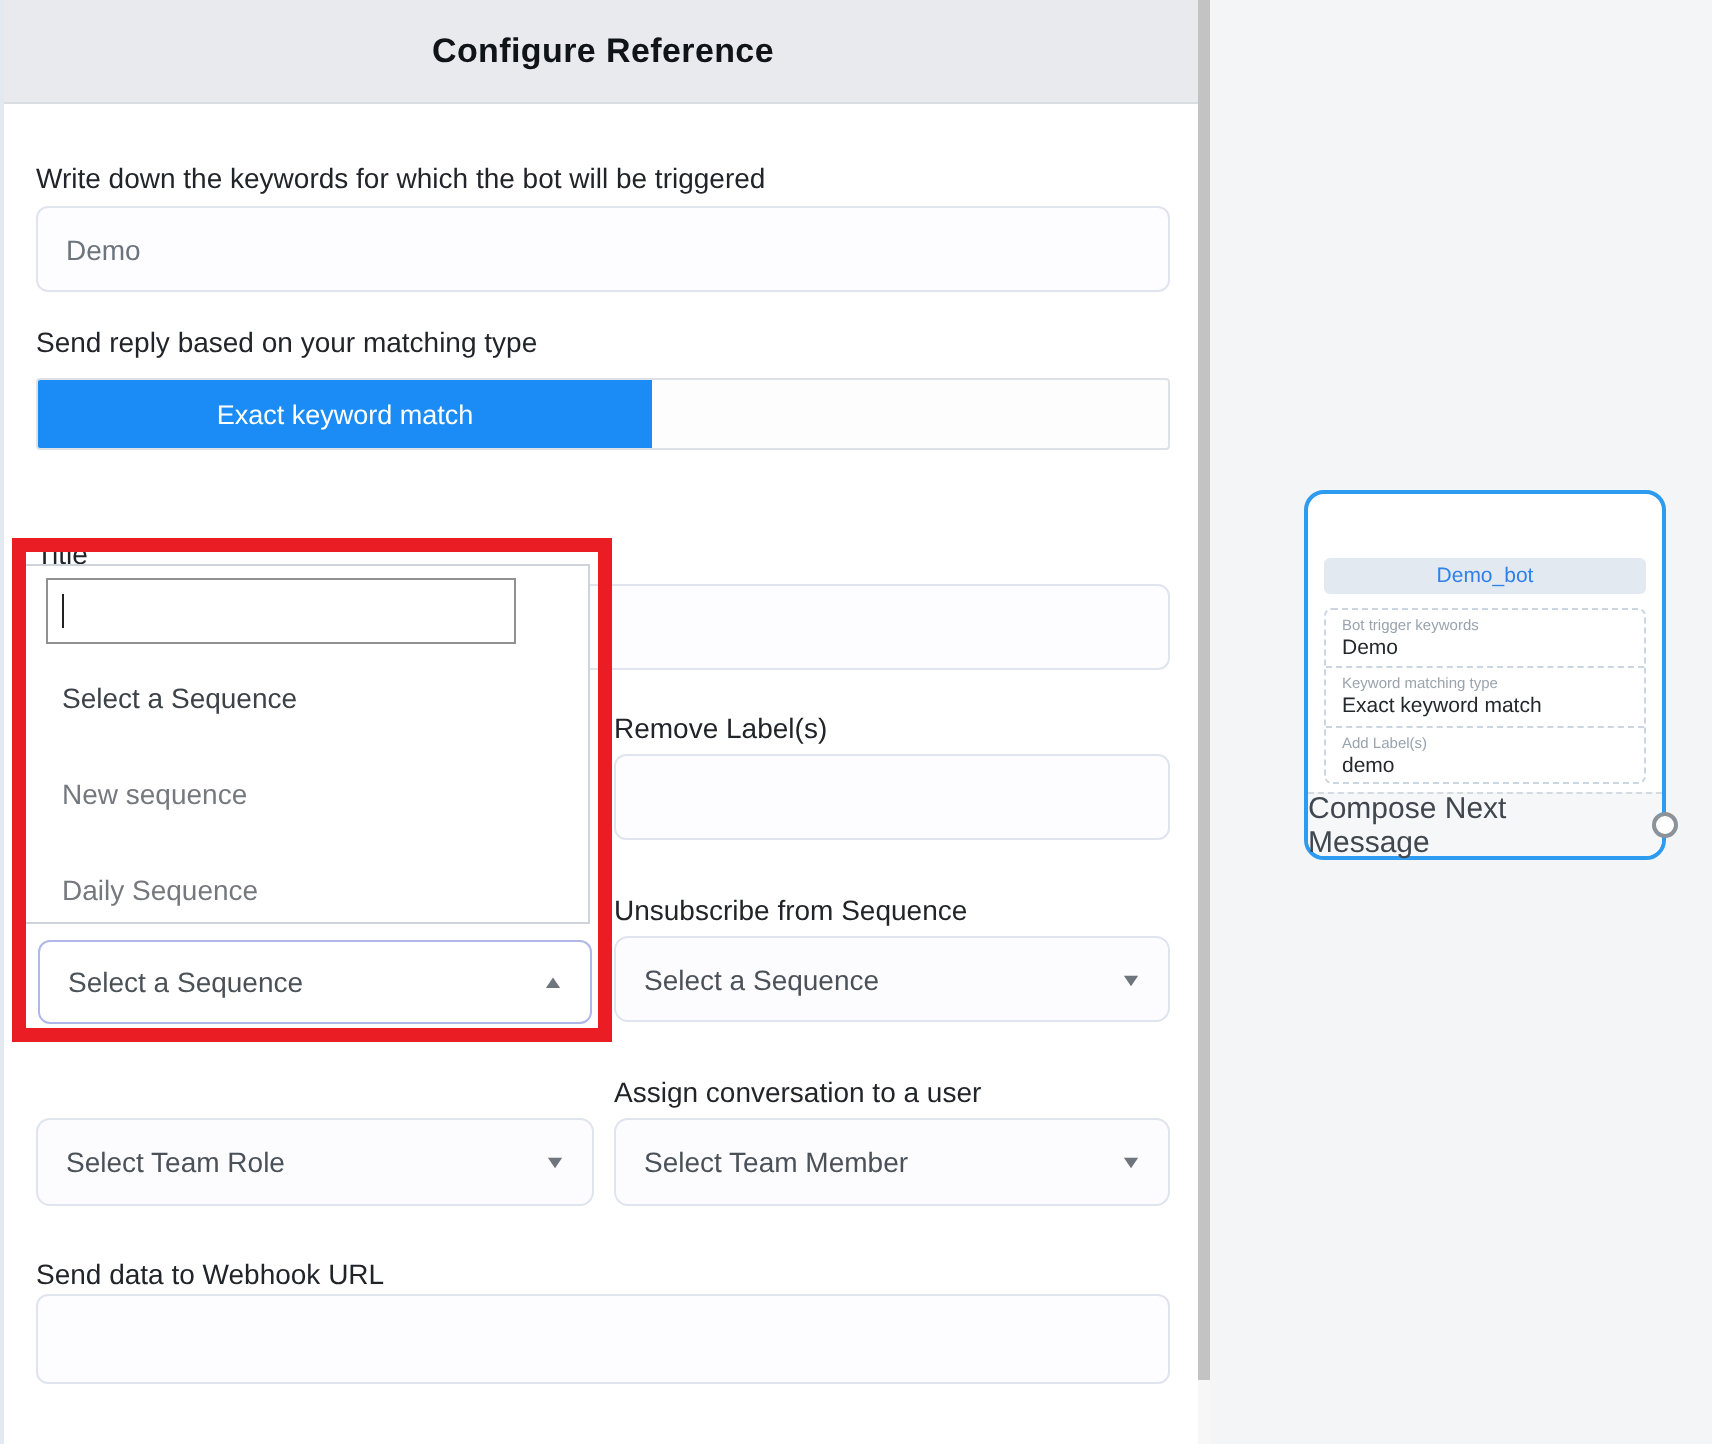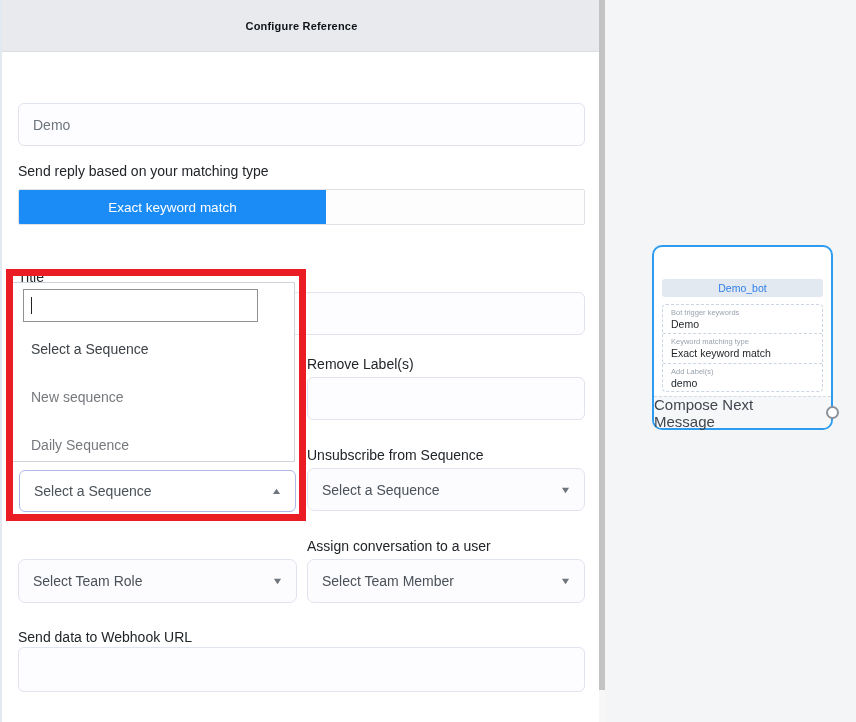--- a/index.html
+++ b/index.html
@@ -10,21 +10,21 @@
   }
   .form-area{
     position:absolute; left:0; top:0; width:599px; height:722px;
     background:#ffffff; border-left:2px solid #e2e9f0;
   }
   .header{
     position:absolute; left:0; top:0; width:599px; height:52px;
     background:#e8eaed; border-bottom:1px solid #dadde1;
     display:flex; align-items:center; justify-content:center;
   }
-  .header h1{ font-size:11px; font-weight:bold; color:#101418; letter-spacing:.2px; }
+  .header h1{ font-size:17px; font-weight:bold; color:#101418; letter-spacing:.2px; }
 
   .lbl{ position:absolute; font-size:14px; color:#212529; white-space:nowrap; }
 
   .txt-input{
     position:absolute; border:1px solid #e0e4ef; border-radius:6px;
     background:#fdfdff; font-family:inherit; font-size:14px; color:#6c757d;
     padding:0 14px; outline:none;
   }
 
   .tab-group{
@@ -123,20 +123,21 @@
 </style>
 </head>
 <body>
 
 <div class="form-area">
 
   <div class="header">
     <h1>Configure Reference</h1>
   </div>
 
+  <div class="lbl" style="left:16px; top:81px;">Write down the keywords for which the bot will be triggered</div>
   <input class="txt-input" style="left: 16px; top: 103px; width: 567px; height: 43px;" value="Demo">
 
   <div class="lbl" style="left:16px; top:163px;">Send reply based on your matching type</div>
   <div class="tab-group">
     <div class="tab active">Exact keyword match</div>
   </div>
 
   <div class="lbl" style="left:16px; top:269px;">Title</div>
   <input class="txt-input" style="left: 16px; top: 292px; width: 567px; height: 43px;" value="">
 

